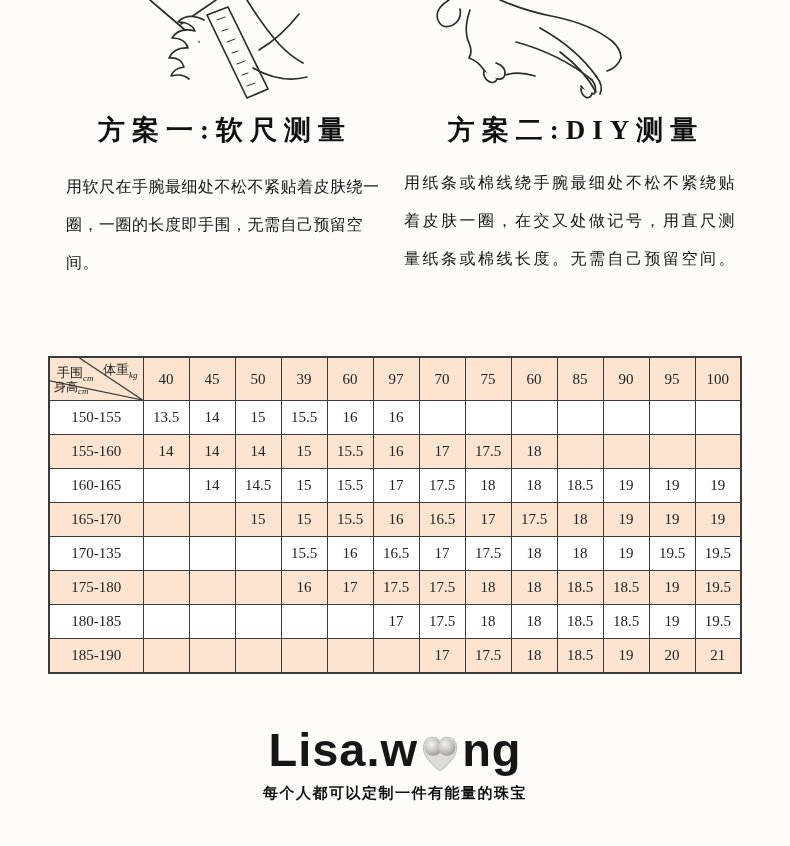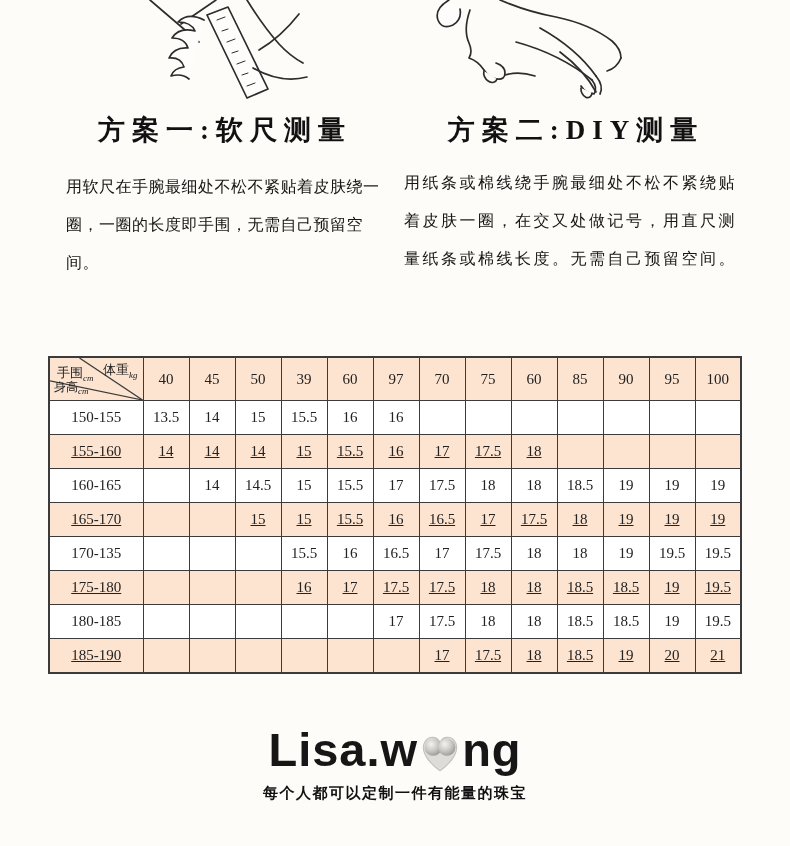--- a/index.html
+++ b/index.html
@@ -43,21 +43,21 @@
   }
   table.size-table th,table.size-table td{
     border:1px solid var(--border,#3b3b3b);
     text-align:center;vertical-align:middle;
     font-size:15px;font-weight:normal;
     padding:0;color:#222;
     overflow:hidden;
   }
   table.size-table thead th{height:42px;background:var(--peach,#fce4d1);}
   table.size-table tbody td{height:33px;}
-  table.size-table tbody tr.stripe td{background:var(--peach,#fce4d1);text-decoration:underline;}
+  table.size-table tbody tr.stripe td{background:var(--peach,#fce4d1);}
   th.corner{position:relative;background:var(--peach,#fce4d1);}
   .corner-lines{position:absolute;inset:0;width:100%;height:100%;}
   .corner-lines line{stroke:var(--border,#3b3b3b);stroke-width:1.3;}
   .cl{position:absolute;font-size:13px;line-height:1;white-space:nowrap;}
   .cl sub{font-size:9px;font-style:italic;}
   .cl.wrist{top:8px;left:7px;}
   .cl.weight{top:5px;right:5px;}
   .cl.height{bottom:4px;left:4px;font-size:12px;}
 
   

